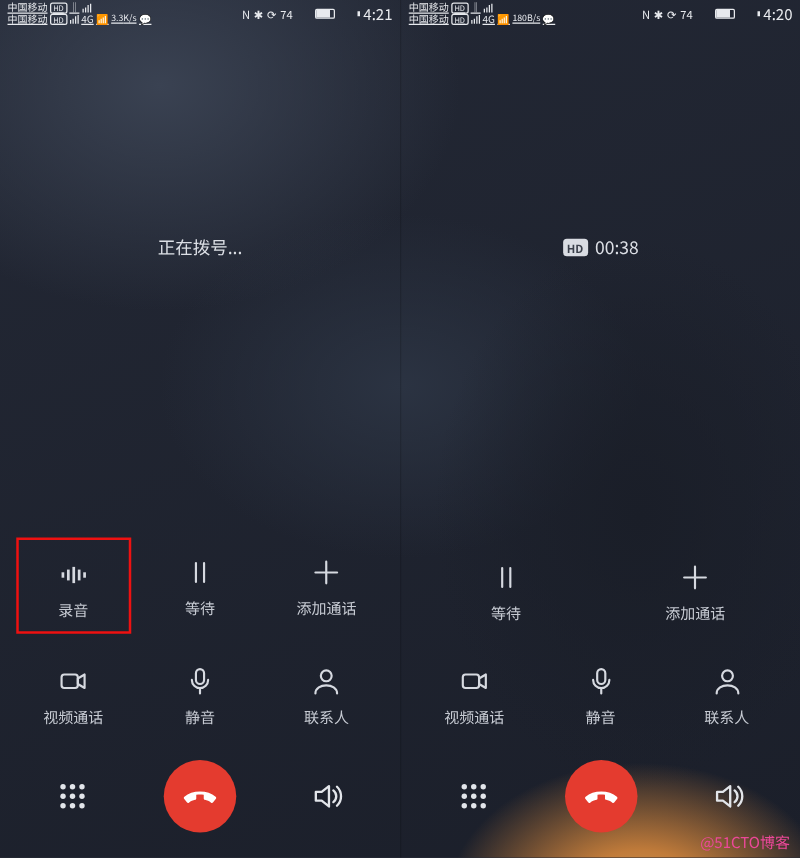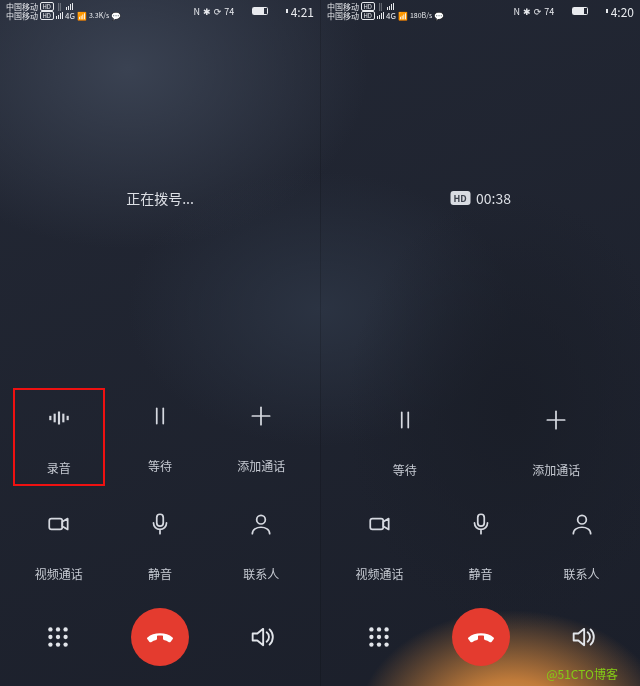--- a/index.html
+++ b/index.html
@@ -30,21 +30,21 @@
     color:#cfd3da;
   }
   .screen + .screen { border-left:1px solid rgba(0,0,0,0.15); }
   
   .statusbar {
     display:flex; align-items:center; justify-content:space-between;
     height:22px; padding:0 6px;
     font-size:9px; color:#e8eaee;
   }
   .sb-left,.sb-right { display:flex; align-items:center; gap:3px; }
-  .sb-left { flex-direction:column; align-items:flex-start; gap:0; font-size:8px; line-height:9px;}
+  .sb-left { flex-direction:column; align-items:flex-start; gap:0; font-size:8px; line-height:9px;text-decoration:underline;}
   .sb-line { display:flex; align-items:center; gap:2px; }
   .hd-pill { font-size:6px; border:0.5px solid #e8eaee; border-radius:2px; padding:0 1.5px; line-height:7px;}
   .signal { display:inline-flex; align-items:flex-end; gap:0.5px; }
   .signal i { width:1.5px; background:#e8eaee; display:block; }
   .signal i:nth-child(1){height:3px}.signal i:nth-child(2){height:4.5px}.signal i:nth-child(3){height:6px}.signal i:nth-child(4){height:7.5px}
   .speed { display:flex; flex-direction:row; align-items:center; line-height:7px; font-size:7px;}
   .batt { display:inline-flex; align-items:center; gap:18px;}
   .batt-body { width:16px; height:8px; border:0.7px solid #e8eaee; border-radius:1.5px; position:relative;}
   .batt-fill { position:absolute; left:0; top:0; bottom:0; width:74%; background:#e8eaee;}
   .batt-tip { width:1.5px; height:4px; background:#e8eaee;}
@@ -58,43 +58,43 @@
     width:20px; height:14px; border-radius:3px;
     background:#d9dce2; color:#3a3f4a;
     font-size:9px; font-weight:700;
     display:flex; align-items:center; justify-content:center;
   }
   
   .controls { position:absolute; left:0; right:0; bottom:0; padding:0 8px 20px; }
   .row { display:flex; justify-content:space-around; }
   .cell {
     width:92px;
-    display:flex; flex-direction:column; align-items:center; gap:21px;
+    display:flex; flex-direction:column; align-items:center; gap:0;
     padding:8px 0;
     color:#c6cad2; font-size:12px;
   }
   .ico {
     width:40px; height:40px; border-radius:50%;
     display:flex; align-items:center; justify-content:center;
     color:#d6d9e0;
   }
   .ico svg { width:26px; height:26px; fill:none; stroke:currentColor; stroke-width:1.6; stroke-linecap:round; stroke-linejoin:round;}
   .ico.solid svg { fill:currentColor; stroke:none;}
   .highlight { border:2.5px solid #e11; }
   .rec-active .ico { background:#1ea6ff; color:#fff; }
   .rec-active .lbl { color:#1ea6ff; }
   .row2 { margin-top:10px; }
   .row3 { margin-top:18px; display:flex; justify-content:space-around; align-items:center;}
   .dialpad { width:52px;height:52px;border-radius:50%;display:flex;align-items:center;justify-content:center;}
   .endcall { width:58px;height:58px;border-radius:50%;background:#e43b2f;display:flex;align-items:center;justify-content:center;color:#fff;}
   .endcall svg{width:30px;height:30px;fill:currentColor}
   .speaker{width:52px;height:52px;border-radius:50%;display:flex;align-items:center;justify-content:center;color:#e2e5ea;}
   .watermark {
-    position:absolute; right:22px; bottom:4px;
-    color:#84cc16; font-size:12px;
+    position:absolute; right:8px; bottom:4px;
+    color:#ec4899; font-size:12px;
   }
 </style>
 </head>
 <body>
 <div class="bg"></div>
 
 <div class="screens">
 
   <div class="screen">
     <div class="statusbar">

